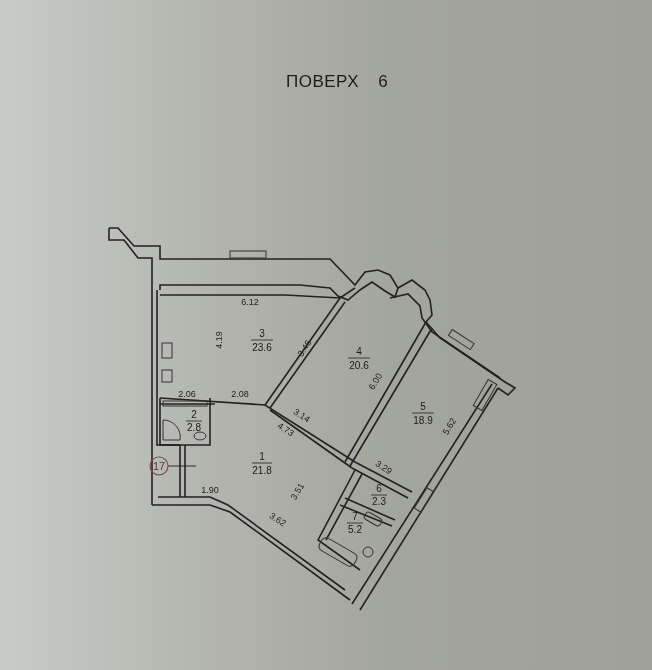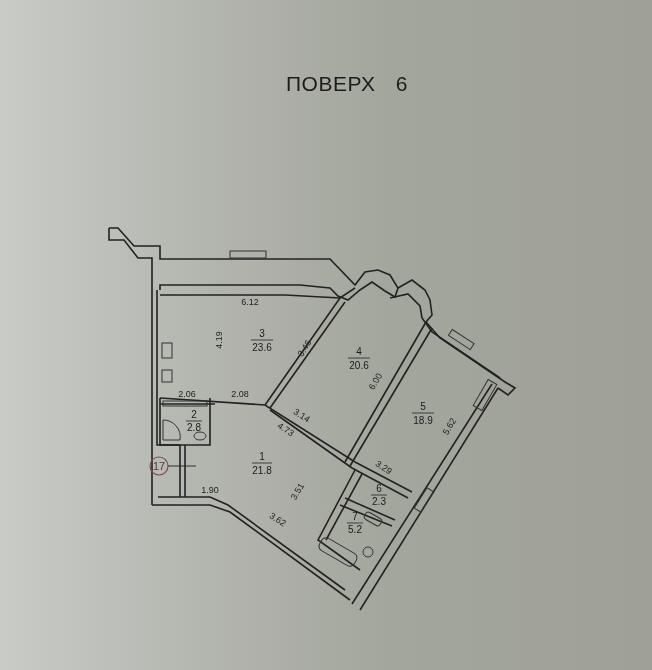--- a/index.html
+++ b/index.html
@@ -4,21 +4,21 @@
 <style>
   html, body { margin:0; padding:0; }
   body {
     width:652px; height:670px; overflow:hidden;
     background: linear-gradient(90deg, #c9cbc6 0%, #b4b6b0 30%, #a3a69c 60%, #9fa199 100%);
     position:relative;
     font-family: "Liberation Sans", sans-serif;
   }
   .title {
     position:absolute; left:286px; top:72px;
-    font-size:21px; letter-spacing:0.5px; color:#1c1c1c; word-spacing:14px;
+    font-size:17px; letter-spacing:0.5px; color:#1c1c1c; word-spacing:14px;
   }
   svg { position:absolute; left:0; top:0; }
   .w { fill:none; stroke:#222; stroke-width:1.6; stroke-linejoin:miter; }
   .t { fill:none; stroke:#333; stroke-width:1; }
   .lbl { font-family:"Liberation Sans", sans-serif; font-size:9px; fill:#222; }
   .num { font-family:"Liberation Sans", sans-serif; font-size:10px; fill:#1a1a1a; }
 </style>
 </head>
 <body>
 

